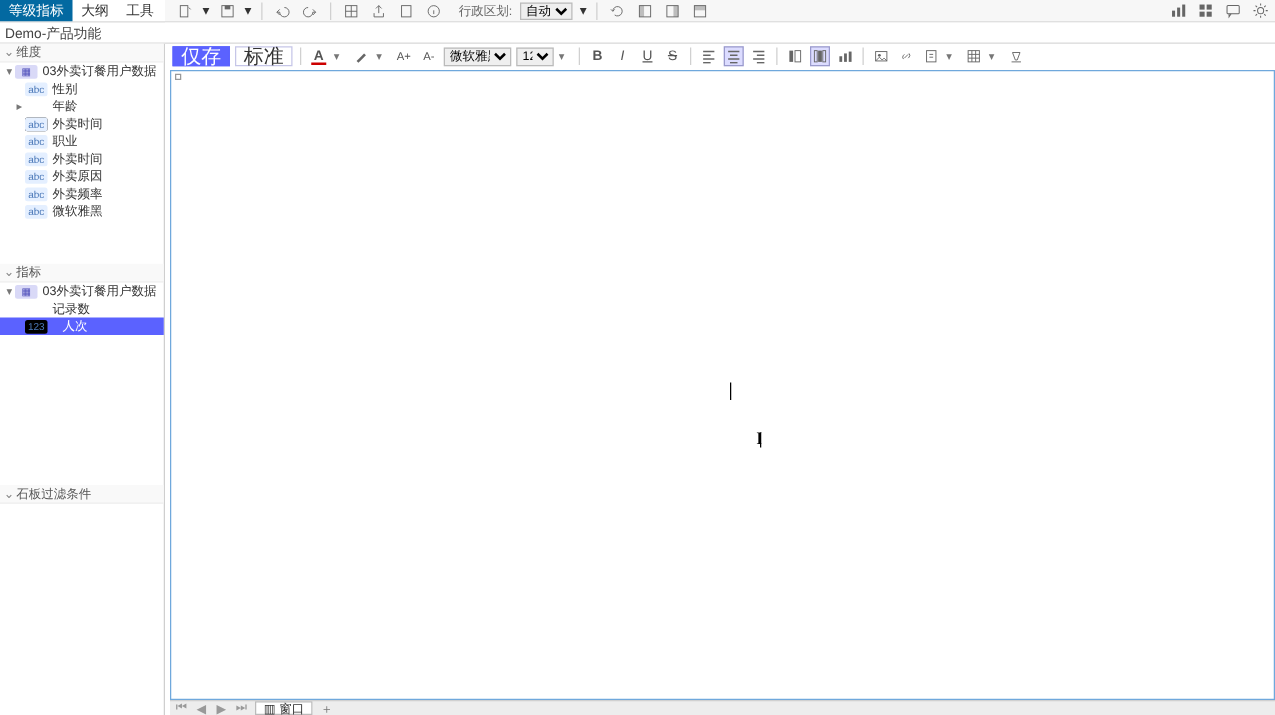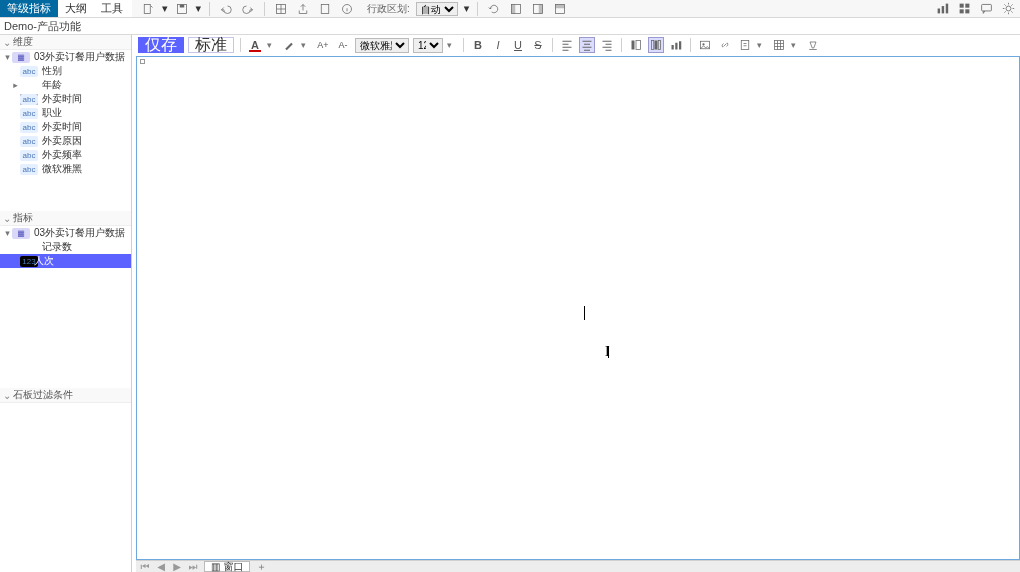--- a/index.html
+++ b/index.html
@@ -159,21 +159,21 @@
     <div class="node indent0">
       <span class="caret">▾</span>
         <span class="badge cube">▦</span>
       <span>03外卖订餐用户数据</span>
     </div>
     <div class="node indent2">
         <span class="badge num">123</span>
         <span>记录数</span>
       </div>
     <div class="node indent2 selected">
-        <span style="margin-left:14px;">人次</span>
+        <span style="margin-left:30px;">人次</span>
       </div>
   </div>
 
   <div class="section-hdr filter-section" style="margin-top:120px;">
     <span class="arrow">⌄</span>
     <span>石板过滤条件</span>
   </div>
   <div class="filter-body"></div>
 </div>
 

